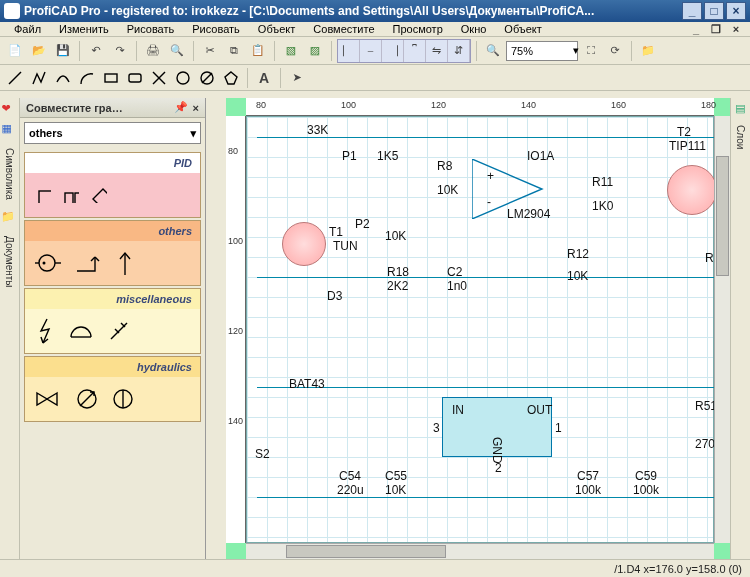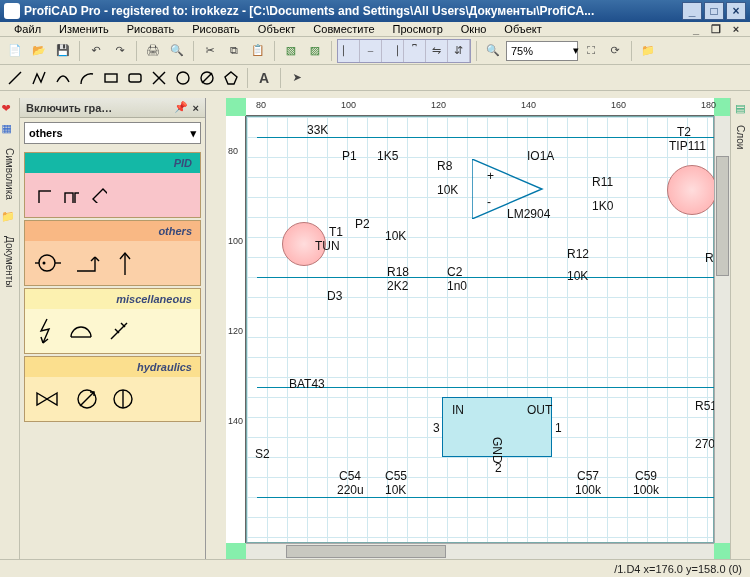--- a/index.html
+++ b/index.html
@@ -31,21 +31,21 @@
   .leftDock .di { width:16px;height:16px;}
 
   .symPanel { width:186px; background:#ece9d8; border-right:1px solid #999; display:flex; flex-direction:column;}
   .panelHdr { height:20px; background:linear-gradient(#e8e8e0,#d8d8c8); border-bottom:1px solid #b0b0a0; display:flex;align-items:center;padding:0 6px;font-weight:bold;color:#333; gap:4px;}
   .panelHdr .pfill{flex:1;}
   .combo { margin:4px; height:22px; border:1px solid #888; background:#fff; display:flex;align-items:center;padding:0 4px; font-weight:bold; justify-content:space-between;}
   .catList { flex:1; overflow:hidden; padding:4px; display:flex; flex-direction:column; gap:2px;}
   .catBox { border:1px solid #b59a6a; }
   .catHdr { text-align:right; font-weight:bold; font-style:italic; padding:4px 8px; color:#3a4a7a;}
   .catIcons { height:44px; display:flex; align-items:center; gap:12px; padding:0 10px;}
-  .cat-pid    .catHdr{background:#14b8a6;} .cat-pid    .catIcons{background:#f9c5ca;}
+  .cat-pid    .catHdr{background:#ffffff;} .cat-pid    .catIcons{background:#f9c5ca;}
   .cat-others .catHdr{background:#f9b884;} .cat-others .catIcons{background:#fbd0a8;}
   .cat-hyd    .catHdr{background:#fbdf8e;} .cat-hyd    .catIcons{background:#fdecb8;}
   .cat-misc   .catHdr{background:#fcf1b0;} .cat-misc   .catIcons{background:#fdf7d0;}
 
   .canvasWrap { flex:1; position:relative; background:#86efac; overflow:hidden;margin-left:20px;}
   .ruler { position:absolute; background:#fff; font-size:9px; color:#333;}
   .rulerH { top:0; left:20px; right:16px; height:18px; border-bottom:1px solid #666;}
   .rulerV { top:18px; left:0; width:20px; bottom:16px; border-right:1px solid #666;}
   .rulerH .tk{position:absolute;top:2px;}
   .rulerV .tk{position:absolute;left:2px;}
@@ -205,21 +205,21 @@
   <div class="leftDock">
     <div class="di" style="color:#d33">❤</div>
     <div class="di" style="color:#36c">▦</div>
     <div class="dtab">Символика</div>
     <div class="di" style="color:#caa52a">📁</div>
     <div class="dtab">Документы</div>
   </div>
 
   <div class="symPanel">
     <div class="panelHdr">
-      <span>Включить гра…</span>
+      <span>Совместите гра…</span>
       <span class="pfill"></span>
       <span>📌</span>
       <span>×</span>
     </div>
     <div class="combo">
       <span>others</span>
       <span>▾</span>
     </div>
     <div class="catList">
 
@@ -341,21 +341,21 @@
       <span class="lbl" style="left:190px;top:66px">10K</span>
       <span class="lbl" style="left:280px;top:32px">IO1A</span>
       <span class="lbl" style="left:260px;top:90px">LM2904</span>
       <span class="lbl" style="left:240px;top:52px">+</span>
       <span class="lbl" style="left:240px;top:78px">-</span>
       <span class="lbl" style="left:345px;top:58px">R11</span>
       <span class="lbl" style="left:345px;top:82px">1K0</span>
       <span class="lbl" style="left:430px;top:8px">T2</span>
       <span class="lbl" style="left:422px;top:22px">TIP111</span>
       <span class="lbl" style="left:82px;top:108px">T1</span>
-      <span class="lbl" style="left:68px;top:122px">TUN</span>
+      <span class="lbl" style="left:86px;top:122px">TUN</span>
 
       <span class="lbl" style="left:108px;top:100px">P2</span>
       <span class="lbl" style="left:138px;top:112px">10K</span>
       <span class="lbl" style="left:140px;top:148px">R18</span>
       <span class="lbl" style="left:140px;top:162px">2K2</span>
       <span class="lbl" style="left:200px;top:148px">C2</span>
       <span class="lbl" style="left:200px;top:162px">1n0</span>
       <span class="lbl" style="left:320px;top:130px">R12</span>
       <span class="lbl" style="left:320px;top:152px">10K</span>
       <span class="lbl" style="left:80px;top:172px">D3</span>

